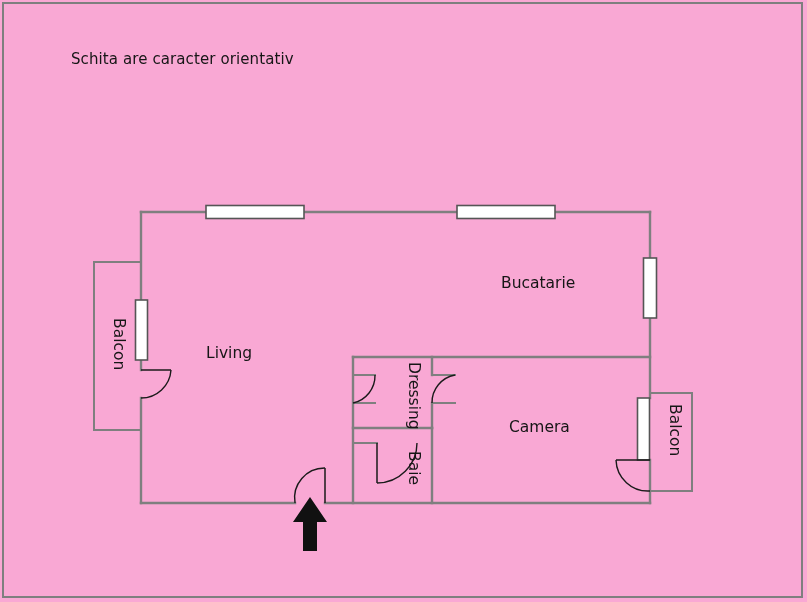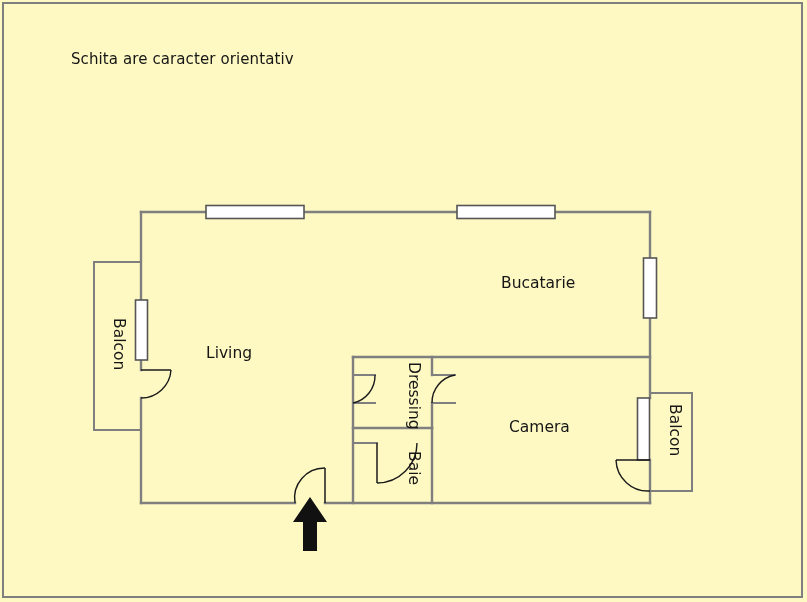--- a/index.html
+++ b/index.html
@@ -10,21 +10,21 @@
   body {
     width: 807px;
     height: 602px;
     font-family: "DejaVu Sans", sans-serif;
     overflow: hidden;
   }
   #page {
     position: relative;
     width: 807px;
     height: 602px;
-    background: #fef9c3;
+    background: #f9a8d4;
     box-sizing: border-box;
   }
   #outer-frame {
     position: absolute;
     left: 2px;
     top: 2px;
     width: 801px;
     height: 596px;
     border: 2px solid #7f7f7f;
     box-sizing: border-box;

